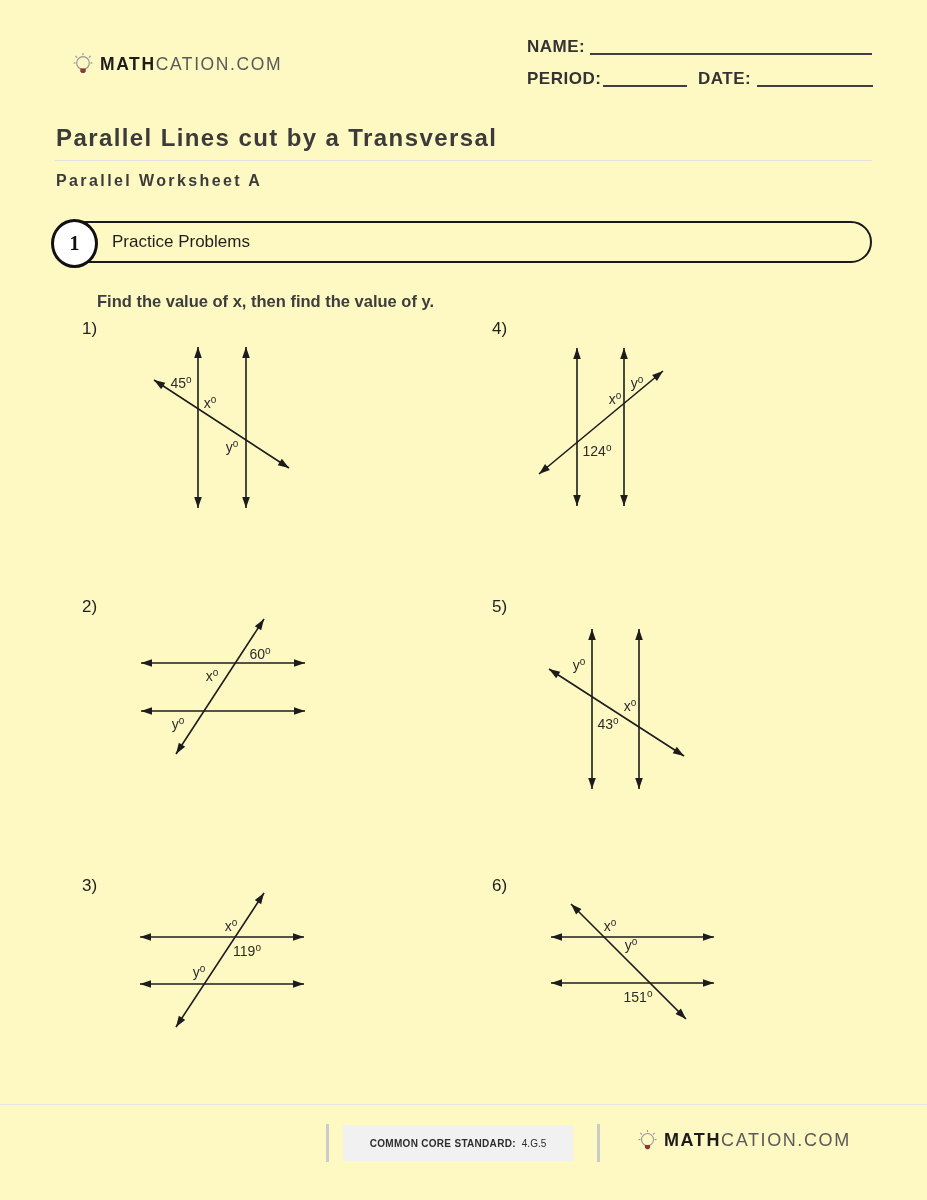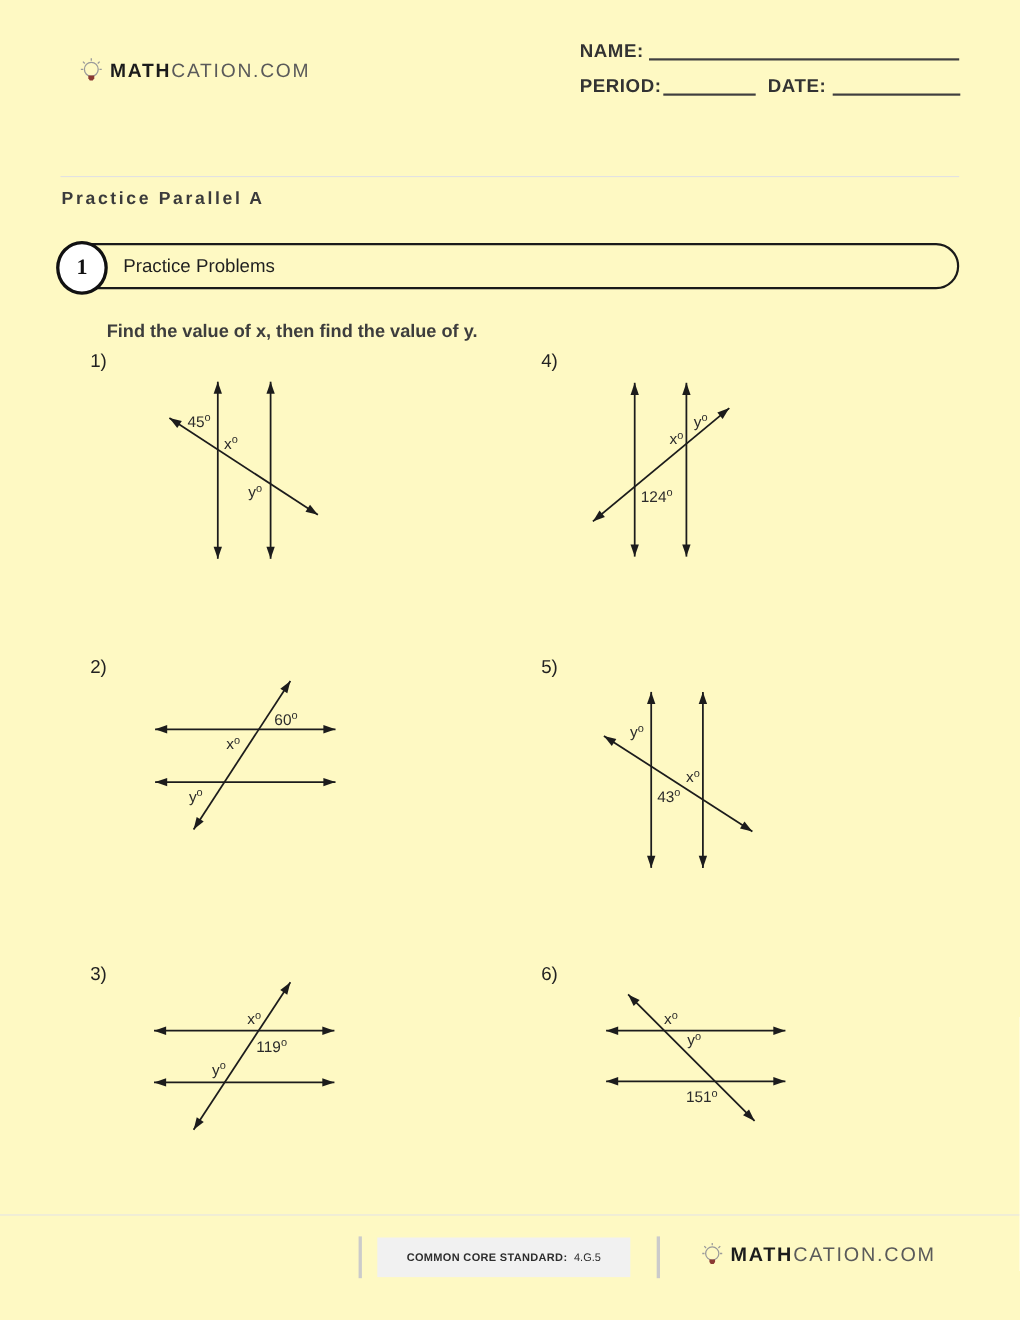--- a/index.html
+++ b/index.html
@@ -79,22 +79,23 @@
     <span class="logo-text"><b>MATH</b><span>CATION.COM</span></span>
   </div>
 
   <span class="flabel name-label">NAME:</span>
   <div class="fline name-line"></div>
   <span class="flabel period-label">PERIOD:</span>
   <div class="fline period-line"></div>
   <span class="flabel date-label">DATE:</span>
   <div class="fline date-line"></div>
 
+  <div class="heading">Parallel Lines cut by a Transversal</div>
   <div class="title-divider"></div>
-  <div class="subheading">Practice Parallel A</div>
+  <div class="subheading">Parallel Worksheet A</div>
 
   <div class="pill">
     <span class="pill-text">Practice Problems</span>
   </div>
   <div class="badge">1</div>
   <div class="instruction">Find the value of x, then find the value of y.</div>
 
   <div class="problem r1 c1">
     <div class="pnum">1)</div>
     <svg class="diagram" width="410" height="260" viewBox="0 0 410 260">

